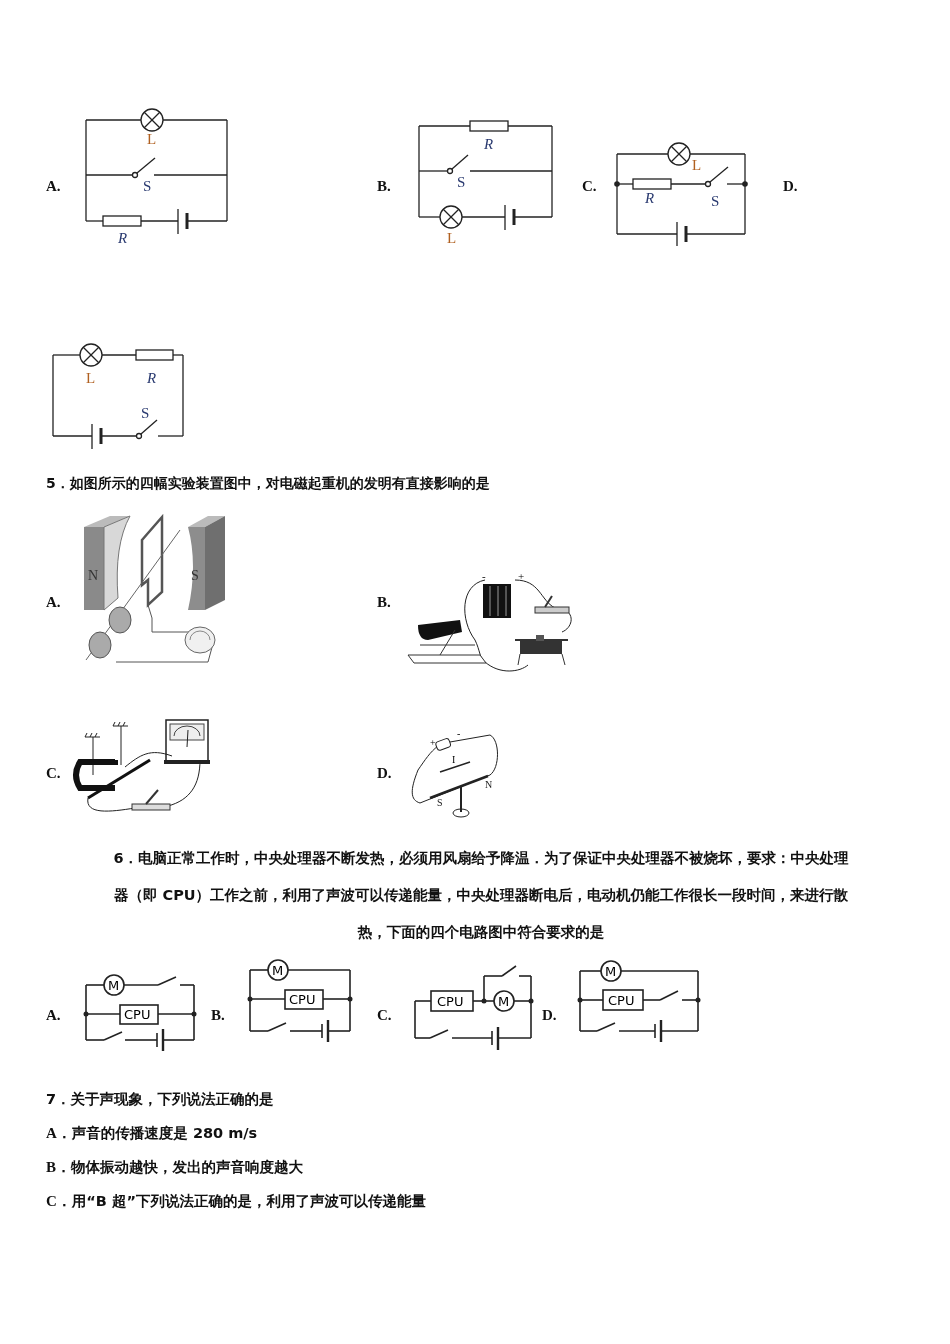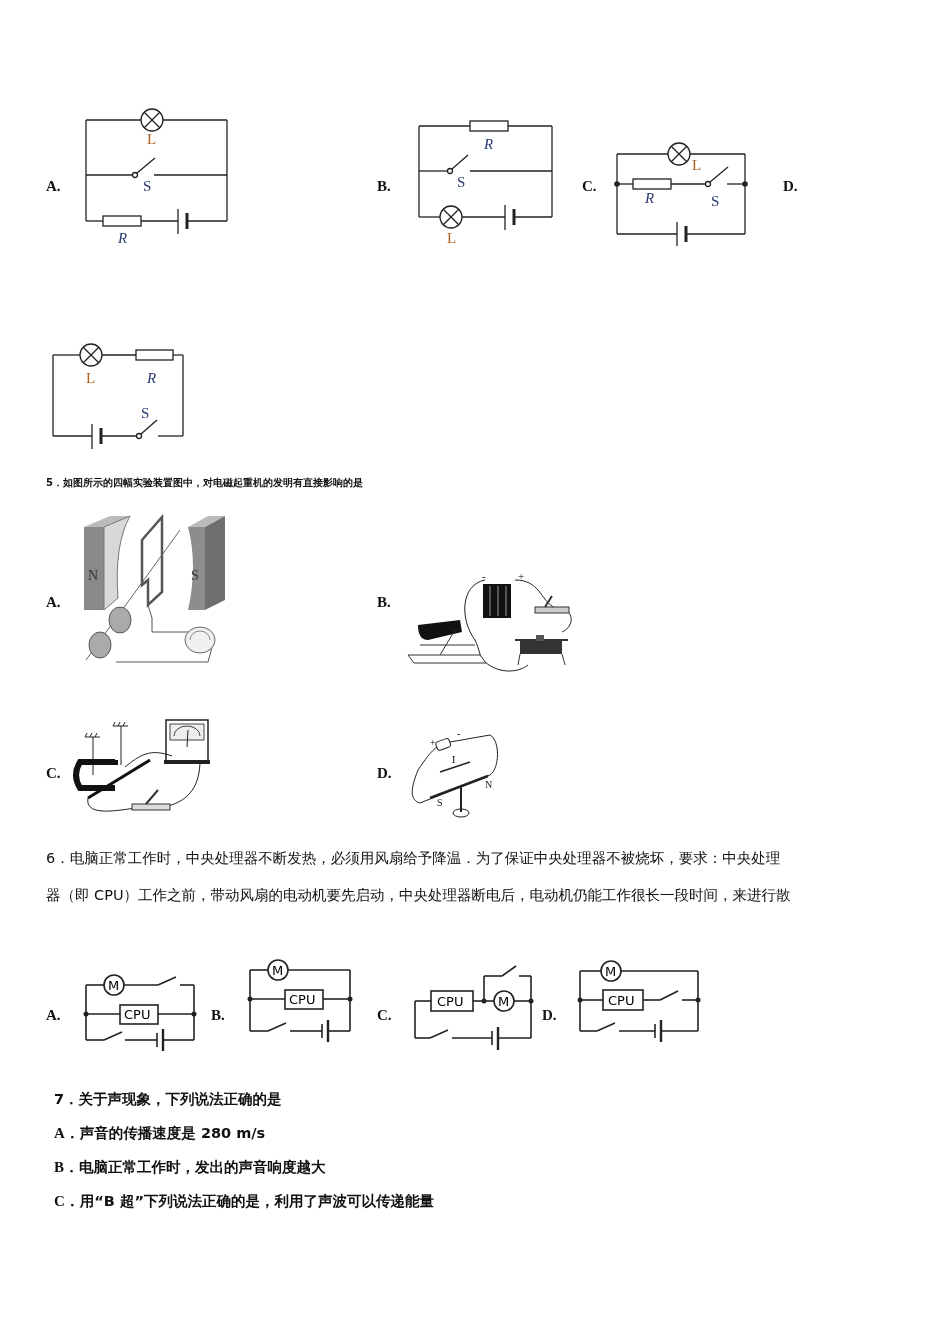--- a/index.html
+++ b/index.html
@@ -1,22 +1,22 @@
 <!DOCTYPE html>
 <html><head>
 <meta charset="utf-8">
 <style>
   html, body { margin: 0; padding: 0; background: #ffffff; }
   body { width: 950px; height: 1344px; position: relative; overflow: hidden;
          font-family: "DejaVu Sans", "Liberation Sans", sans-serif; color: #111; }
   .abs { position: absolute; }
   .opt { font-family: "Liberation Serif", "DejaVu Serif", serif; font-weight: bold; font-size: 15px; }
-  .q { font-size: 10px; font-weight: bold; line-height: 20px; white-space: nowrap; }
-  .q6 { font-size: 14.5px; font-weight: normal; line-height: 37px; width: 870px; }
-  .q7 { font-size: 14.5px; font-weight: bold; margin-left: 8px; }
+  .q { font-size: 14px; font-weight: bold; line-height: 20px; white-space: nowrap; }
+  .q6 { font-size: 14.5px; font-weight: bold; line-height: 37px; width: 870px; text-align: center; }
+  .q7 { font-size: 14.5px; font-weight: bold; }
   svg { position: absolute; overflow: visible; }
   svg text { font-family: "Liberation Serif", "DejaVu Serif", serif; }
   .lblL { fill: #b06020; font-size: 15px; }
   .lblS { fill: #2a3a70; font-size: 15px; }
   .lblR { fill: #2a3a70; font-size: 15px; font-style: italic; }
   .cpu { font-family: "DejaVu Sans", sans-serif; font-size: 13px; }
 </style>
 </head>
 <body>
 
@@ -231,21 +231,22 @@
 
   <line x1="430" y1="798" x2="488" y2="776" stroke="#222" stroke-width="2.5"></line>
   <text x="485" y="788" font-size="10" fill="#222">N</text>
   <text x="437" y="806" font-size="10" fill="#222">S</text>
   <line x1="461" y1="787" x2="461" y2="812" stroke="#222" stroke-width="2"></line>
   <ellipse cx="461" cy="813" rx="8" ry="4" fill="none" stroke="#222"></ellipse>
 </svg>
 
 <div class="abs q6" style="left:46px;top:840px">
   <div>6．电脑正常工作时，中央处理器不断发热，必须用风扇给予降温．为了保证中央处理器不被烧坏，要求：中央处理</div>
-  <div>器（即 CPU）工作之前，带动风扇的电动机要先启动，中央处理器断电后，电动机仍能工作很长一段时间，来进行散</div>
+  <div>器（即 CPU）工作之前，利用了声波可以传递能量，中央处理器断电后，电动机仍能工作很长一段时间，来进行散</div>
+  <div>热，下面的四个电路图中符合要求的是</div>
 </div>
 
 <div class="abs opt" style="left:46px;top:1007px">A.</div>
 <svg style="left:0;top:0" width="950" height="1344">
   <g stroke="#222" stroke-width="1.6" fill="none">
     <line x1="86" y1="985" x2="104" y2="985"></line>
     <circle cx="114" cy="985" r="10"></circle>
     <line x1="124" y1="985" x2="158" y2="985"></line>
     <line x1="158" y1="985" x2="176" y2="977"></line>
     <line x1="180" y1="985" x2="194" y2="985"></line>
@@ -342,17 +343,17 @@
     <circle cx="698" cy="1000" r="2.5" fill="#222"></circle>
   <text x="605" y="976" class="cpu">M</text>
   <text x="608" y="1005" class="cpu">CPU</text>
 </svg>
 
 <div class="abs q7" style="left:46px;top:1090px">7．关于声现象，下列说法正确的是</div>
 <div class="abs q7" style="left:46px;top:1124px">
   <span class="opt">A．</span><span>声音的传播速度是 280 m/s</span>
 </div>
 <div class="abs q7" style="left:46px;top:1158px">
-  <span class="opt">B．</span><span>电脑正常工作时，发出的声音响度越大</span>
+  <span class="opt">B．</span><span>物体振动越快，发出的声音响度越大</span>
 </div>
 <div class="abs q7" style="left:46px;top:1192px">
   <span class="opt">C．</span><span>用“B 超”下列说法正确的是，利用了声波可以传递能量</span>
 </div>
 
 </body></html>

